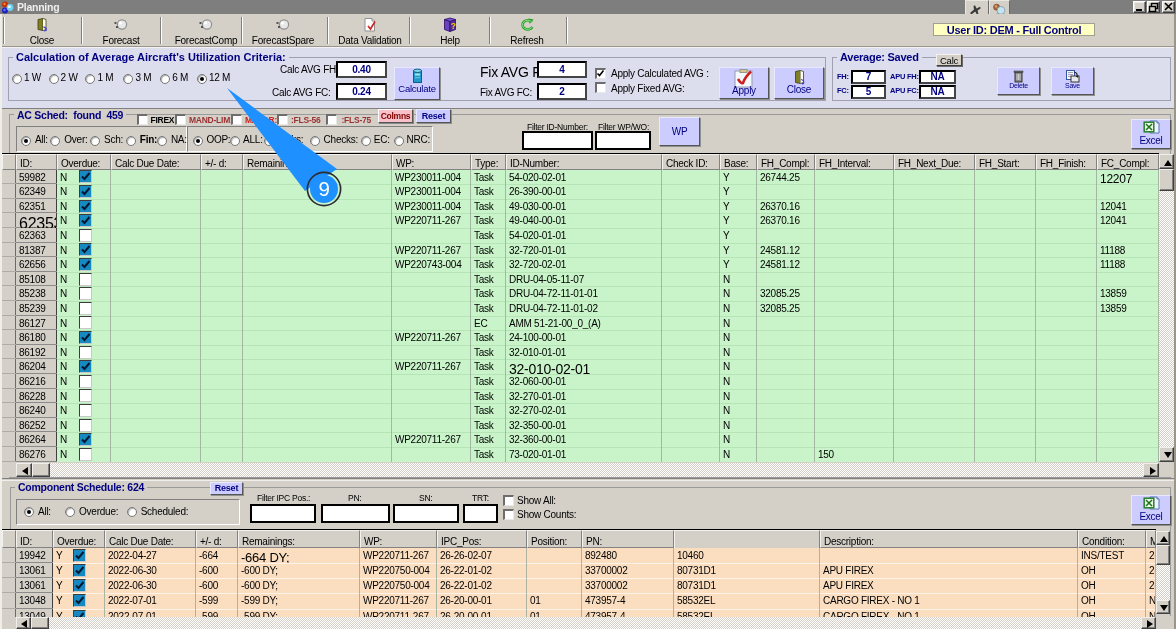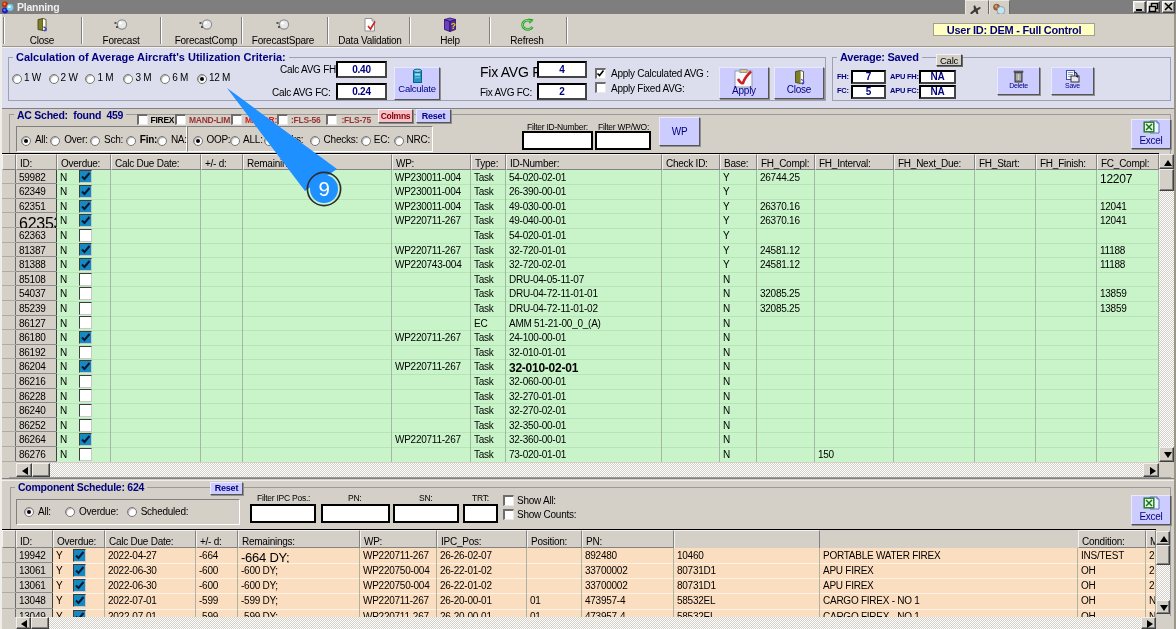--- a/index.html
+++ b/index.html
@@ -387,35 +387,35 @@
 <div class="dcell" style="left:509px;top:227.9px;width:152px;height:14.6px;font-size:10px;">54-020-01-01</div>
 <div class="dcell" style="left:723px;top:227.9px;width:33px;height:14.6px;font-size:10px;">Y</div>
 <div class="dcell" style="left:19px;top:242.5px;width:37px;height:14.6px;font-size:10px;">81387</div>
 <div class="dcell" style="left:60px;top:242.5px;width:50px;height:14.6px;font-size:10px;">N</div>
 <div class="dcell" style="left:395px;top:242.5px;width:75px;height:14.6px;font-size:10px;">WP220711-267</div>
 <div class="dcell" style="left:474px;top:242.5px;width:31px;height:14.6px;font-size:10px;">Task</div>
 <div class="dcell" style="left:509px;top:242.5px;width:152px;height:14.6px;font-size:10px;">32-720-01-01</div>
 <div class="dcell" style="left:723px;top:242.5px;width:33px;height:14.6px;font-size:10px;">Y</div>
 <div class="dcell" style="left:760px;top:242.5px;width:54px;height:14.6px;font-size:10px;">24581.12</div>
 <div class="dcell" style="left:1100px;top:242.5px;width:58px;height:14.6px;font-size:10px;">11188</div>
-<div class="dcell" style="left:19px;top:257.1px;width:37px;height:14.6px;font-size:10px;">81388</div>
+<div class="dcell" style="left:19px;top:257.1px;width:37px;height:14.6px;font-size:10px;">62656</div>
 <div class="dcell" style="left:60px;top:257.1px;width:50px;height:14.6px;font-size:10px;">N</div>
 <div class="dcell" style="left:395px;top:257.1px;width:75px;height:14.6px;font-size:10px;">WP220743-004</div>
 <div class="dcell" style="left:474px;top:257.1px;width:31px;height:14.6px;font-size:10px;">Task</div>
 <div class="dcell" style="left:509px;top:257.1px;width:152px;height:14.6px;font-size:10px;">32-720-02-01</div>
 <div class="dcell" style="left:723px;top:257.1px;width:33px;height:14.6px;font-size:10px;">Y</div>
 <div class="dcell" style="left:760px;top:257.1px;width:54px;height:14.6px;font-size:10px;">24581.12</div>
 <div class="dcell" style="left:1100px;top:257.1px;width:58px;height:14.6px;font-size:10px;">11188</div>
 <div class="dcell" style="left:19px;top:271.7px;width:37px;height:14.6px;font-size:10px;">85108</div>
 <div class="dcell" style="left:60px;top:271.7px;width:50px;height:14.6px;font-size:10px;">N</div>
 <div class="dcell" style="left:395px;top:271.7px;width:75px;height:14.6px;font-size:10px;"></div>
 <div class="dcell" style="left:474px;top:271.7px;width:31px;height:14.6px;font-size:10px;">Task</div>
 <div class="dcell" style="left:509px;top:271.7px;width:152px;height:14.6px;font-size:10px;">DRU-04-05-11-07</div>
 <div class="dcell" style="left:723px;top:271.7px;width:33px;height:14.6px;font-size:10px;">N</div>
-<div class="dcell" style="left:19px;top:286.3px;width:37px;height:14.6px;font-size:10px;">54037</div>
+<div class="dcell" style="left:19px;top:286.3px;width:37px;height:14.6px;font-size:10px;">85238</div>
 <div class="dcell" style="left:60px;top:286.3px;width:50px;height:14.6px;font-size:10px;">N</div>
 <div class="dcell" style="left:395px;top:286.3px;width:75px;height:14.6px;font-size:10px;"></div>
 <div class="dcell" style="left:474px;top:286.3px;width:31px;height:14.6px;font-size:10px;">Task</div>
 <div class="dcell" style="left:509px;top:286.3px;width:152px;height:14.6px;font-size:10px;">DRU-04-72-11-01-01</div>
 <div class="dcell" style="left:723px;top:286.3px;width:33px;height:14.6px;font-size:10px;">N</div>
 <div class="dcell" style="left:760px;top:286.3px;width:54px;height:14.6px;font-size:10px;">32085.25</div>
 <div class="dcell" style="left:1100px;top:286.3px;width:58px;height:14.6px;font-size:10px;">13859</div>
 <div class="dcell" style="left:19px;top:300.9px;width:37px;height:14.6px;font-size:10px;">85239</div>
 <div class="dcell" style="left:60px;top:300.9px;width:50px;height:14.6px;font-size:10px;">N</div>
 <div class="dcell" style="left:395px;top:300.9px;width:75px;height:14.6px;font-size:10px;"></div>
@@ -439,21 +439,21 @@
 <div class="dcell" style="left:19px;top:344.7px;width:37px;height:14.6px;font-size:10px;">86192</div>
 <div class="dcell" style="left:60px;top:344.7px;width:50px;height:14.6px;font-size:10px;">N</div>
 <div class="dcell" style="left:395px;top:344.7px;width:75px;height:14.6px;font-size:10px;"></div>
 <div class="dcell" style="left:474px;top:344.7px;width:31px;height:14.6px;font-size:10px;">Task</div>
 <div class="dcell" style="left:509px;top:344.7px;width:152px;height:14.6px;font-size:10px;">32-010-01-01</div>
 <div class="dcell" style="left:723px;top:344.7px;width:33px;height:14.6px;font-size:10px;">N</div>
 <div class="dcell" style="left:19px;top:359.29999999999995px;width:37px;height:14.6px;font-size:10px;">86204</div>
 <div class="dcell" style="left:60px;top:359.29999999999995px;width:50px;height:14.6px;font-size:10px;">N</div>
 <div class="dcell" style="left:395px;top:359.29999999999995px;width:75px;height:14.6px;font-size:10px;">WP220711-267</div>
 <div class="dcell" style="left:474px;top:359.29999999999995px;width:31px;height:14.6px;font-size:10px;">Task</div>
-<div class="dcell" style="left:509px;top:359.29999999999995px;width:152px;height:14.6px;font-size:12px;font-weight:bold;">32-010-02-01</div>
+<div class="dcell" style="left:509px;top:359.29999999999995px;width:152px;height:14.6px;font-size:14px;">32-010-02-01</div>
 <div class="dcell" style="left:723px;top:359.29999999999995px;width:33px;height:14.6px;font-size:10px;">N</div>
 <div class="dcell" style="left:19px;top:373.9px;width:37px;height:14.6px;font-size:10px;">86216</div>
 <div class="dcell" style="left:60px;top:373.9px;width:50px;height:14.6px;font-size:10px;">N</div>
 <div class="dcell" style="left:395px;top:373.9px;width:75px;height:14.6px;font-size:10px;"></div>
 <div class="dcell" style="left:474px;top:373.9px;width:31px;height:14.6px;font-size:10px;">Task</div>
 <div class="dcell" style="left:509px;top:373.9px;width:152px;height:14.6px;font-size:10px;">32-060-00-01</div>
 <div class="dcell" style="left:723px;top:373.9px;width:33px;height:14.6px;font-size:10px;">N</div>
 <div class="dcell" style="left:19px;top:388.5px;width:37px;height:14.6px;font-size:10px;">86228</div>
 <div class="dcell" style="left:60px;top:388.5px;width:50px;height:14.6px;font-size:10px;">N</div>
 <div class="dcell" style="left:395px;top:388.5px;width:75px;height:14.6px;font-size:10px;"></div>
@@ -597,20 +597,21 @@
     <div class="hcell" style="left:16px;top:50px;width:37px;height:17.5px;font-size:10px;padding-top:5px;">ID:</div>
     <div class="hcell" style="left:53px;top:50px;width:52px;height:17.5px;font-size:10px;padding-top:5px;">Overdue:</div>
     <div class="hcell" style="left:105px;top:50px;width:91px;height:17.5px;font-size:10px;padding-top:5px;">Calc Due Date:</div>
     <div class="hcell" style="left:196px;top:50px;width:42px;height:17.5px;font-size:10px;padding-top:5px;">+/- d:</div>
     <div class="hcell" style="left:238px;top:50px;width:122px;height:17.5px;font-size:10px;padding-top:5px;">Remainings:</div>
     <div class="hcell" style="left:360px;top:50px;width:77px;height:17.5px;font-size:10px;padding-top:5px;">WP:</div>
     <div class="hcell" style="left:437px;top:50px;width:90px;height:17.5px;font-size:10px;padding-top:5px;">IPC_Pos:</div>
     <div class="hcell" style="left:527px;top:50px;width:55px;height:17.5px;font-size:10px;padding-top:5px;">Position:</div>
     <div class="hcell" style="left:582px;top:50px;width:92px;height:17.5px;font-size:10px;padding-top:5px;">PN:</div>
     <div class="hcell" style="left:674px;top:50px;width:146px;height:17.5px;font-size:10px;padding-top:22px;">Serial_Number:</div>
+    <div class="hcell" style="left:820px;top:50px;width:258px;height:17.5px;font-size:10px;padding-top:5px;">Description:</div>
     <div class="hcell" style="left:1078px;top:50px;width:68px;height:17.5px;font-size:10px;padding-top:5px;">Condition:</div>
     <div class="hcell" style="left:1146px;top:50px;width:10px;height:17.5px;font-size:10px;padding-top:5px;">M</div>
     <div class="abs" style="left:16px;top:67.5px;width:1140px;height:76.5px;background:#fbdec0;"></div>
     <div class="abs" style="left:2px;top:67.5px;width:14px;height:76.5px;background:#d4d0c8;border-right:1px solid #6a6a6a;"></div>
     <div class="abs" style="left:2px;top:81.8px;width:14px;height:1px;background:#b0aca4;"></div>
     <div class="abs" style="left:2px;top:97.1px;width:14px;height:1px;background:#b0aca4;"></div>
     <div class="abs" style="left:2px;top:112.4px;width:14px;height:1px;background:#b0aca4;"></div>
     <div class="abs" style="left:2px;top:127.69999999999999px;width:14px;height:1px;background:#b0aca4;"></div>
     <div class="abs" style="left:16px;top:67.5px;width:37px;height:76.5px;background:#d4d0c8;border-right:1px solid #404040;"></div>
     <div class="abs" style="left:16px;top:81.8px;width:37px;height:1px;background:#8a8a8a;"></div>
@@ -635,21 +636,20 @@
     <div class="abs" style="left:1155px;top:67.5px;width:1px;height:76.5px;background:#9aa89a;opacity:0.8;"></div>
     <div class="dcell" style="left:19px;top:67.5px;width:33px;height:15.3px;font-size:10px;">19942</div>
     <div class="dcell" style="left:56px;top:67.5px;width:48px;height:15.3px;font-size:10px;">Y</div>
     <div class="dcell" style="left:108px;top:67.5px;width:87px;height:15.3px;font-size:10px;">2022-04-27</div>
     <div class="dcell" style="left:199px;top:67.5px;width:38px;height:15.3px;font-size:10px;">-664</div>
     <div class="dcell" style="left:241px;top:67.5px;width:118px;height:15.3px;font-size:13px;">-664 DY;</div>
     <div class="dcell" style="left:363px;top:67.5px;width:73px;height:15.3px;font-size:10px;">WP220711-267</div>
     <div class="dcell" style="left:440px;top:67.5px;width:86px;height:15.3px;font-size:10px;">26-26-02-07</div>
     <div class="dcell" style="left:585px;top:67.5px;width:88px;height:15.3px;font-size:10px;">892480</div>
     <div class="dcell" style="left:677px;top:67.5px;width:142px;height:15.3px;font-size:10px;">10460</div>
-    <div class="dcell" style="left:823px;top:67.5px;width:254px;height:15.3px;font-size:10px;">PORTABLE WATER FIREX</div>
     <div class="dcell" style="left:1081px;top:67.5px;width:64px;height:15.3px;font-size:10px;">INS/TEST</div>
     <div class="dcell" style="left:1149px;top:67.5px;width:6px;height:15.3px;font-size:10px;">2(</div>
     <div class="dcell" style="left:19px;top:82.8px;width:33px;height:15.3px;font-size:10px;">13061</div>
     <div class="dcell" style="left:56px;top:82.8px;width:48px;height:15.3px;font-size:10px;">Y</div>
     <div class="dcell" style="left:108px;top:82.8px;width:87px;height:15.3px;font-size:10px;">2022-06-30</div>
     <div class="dcell" style="left:199px;top:82.8px;width:38px;height:15.3px;font-size:10px;">-600</div>
     <div class="dcell" style="left:241px;top:82.8px;width:118px;height:15.3px;font-size:10px;">-600 DY;</div>
     <div class="dcell" style="left:363px;top:82.8px;width:73px;height:15.3px;font-size:10px;">WP220750-004</div>
     <div class="dcell" style="left:440px;top:82.8px;width:86px;height:15.3px;font-size:10px;">26-22-01-02</div>
     <div class="dcell" style="left:585px;top:82.8px;width:88px;height:15.3px;font-size:10px;">33700002</div>

